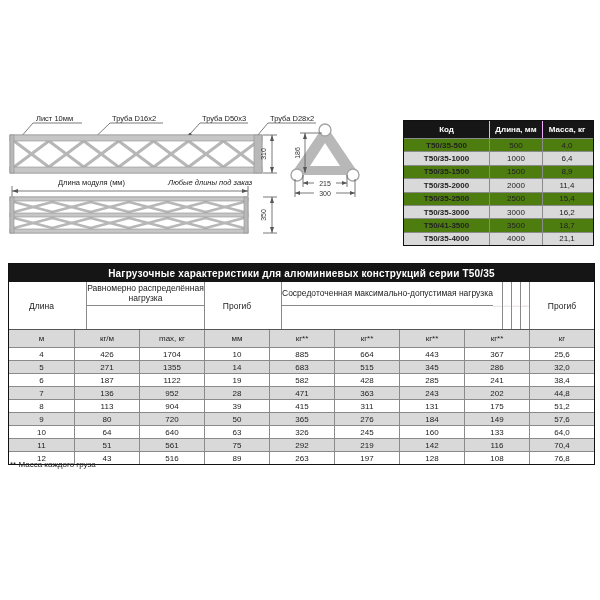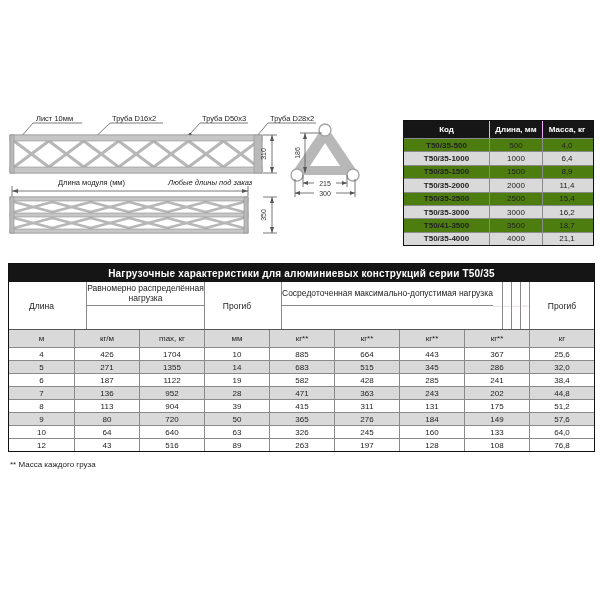--- a/index.html
+++ b/index.html
@@ -421,20 +421,31 @@
           <div class="d-cell">10</div>
           <div class="d-cell">64</div>
           <div class="d-cell">640</div>
           <div class="d-cell">63</div>
           <div class="d-cell">326</div>
           <div class="d-cell">245</div>
           <div class="d-cell">160</div>
           <div class="d-cell">133</div>
           <div class="d-cell">64,0</div>
         </div>
+        <div class="lt-row alt">
+          <div class="d-cell">11</div>
+          <div class="d-cell">51</div>
+          <div class="d-cell">561</div>
+          <div class="d-cell">75</div>
+          <div class="d-cell">292</div>
+          <div class="d-cell">219</div>
+          <div class="d-cell">142</div>
+          <div class="d-cell">116</div>
+          <div class="d-cell">70,4</div>
+        </div>
         <div class="lt-row">
           <div class="d-cell">12</div>
           <div class="d-cell">43</div>
           <div class="d-cell">516</div>
           <div class="d-cell">89</div>
           <div class="d-cell">263</div>
           <div class="d-cell">197</div>
           <div class="d-cell">128</div>
           <div class="d-cell">108</div>
           <div class="d-cell">76,8</div>

